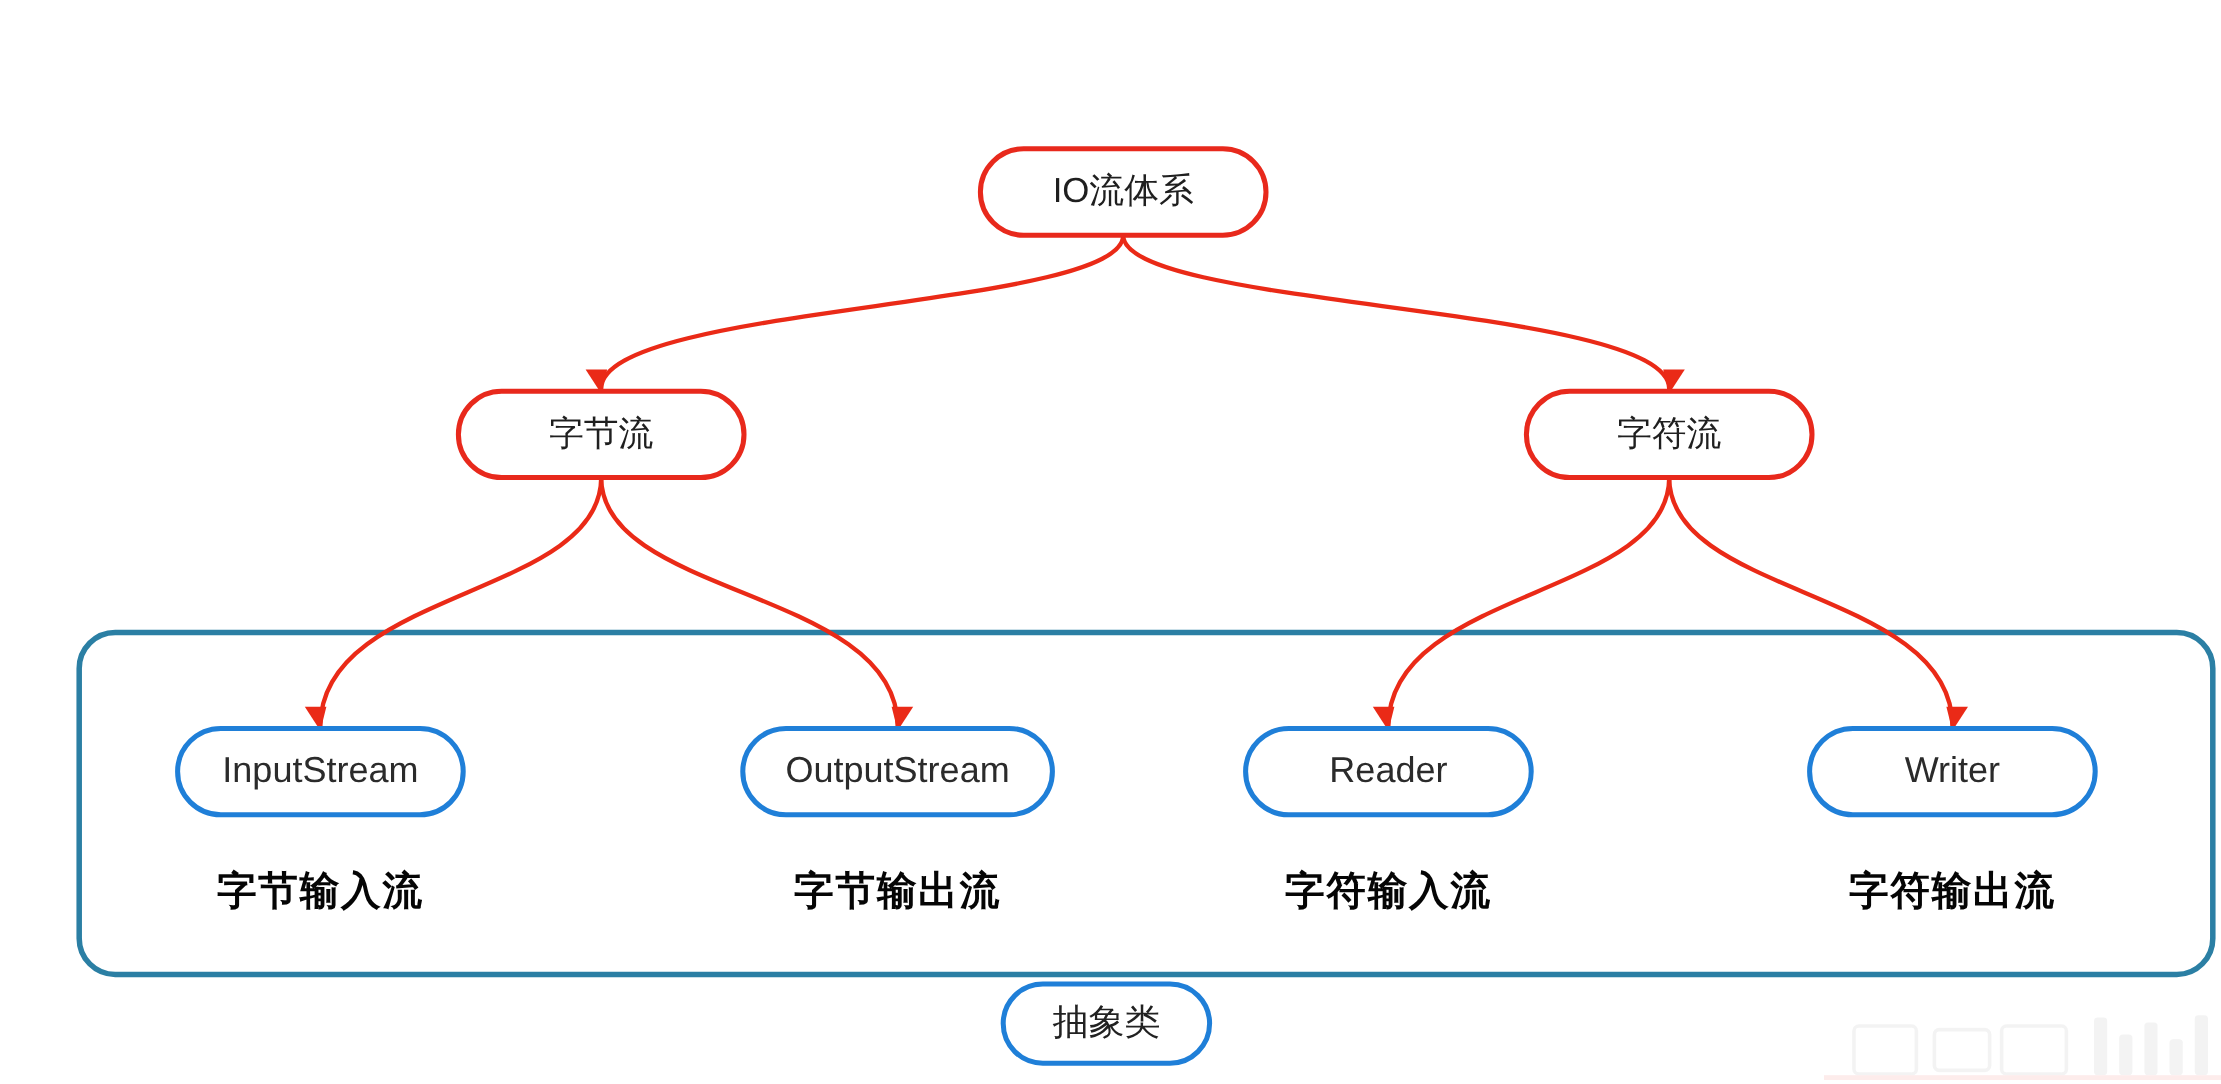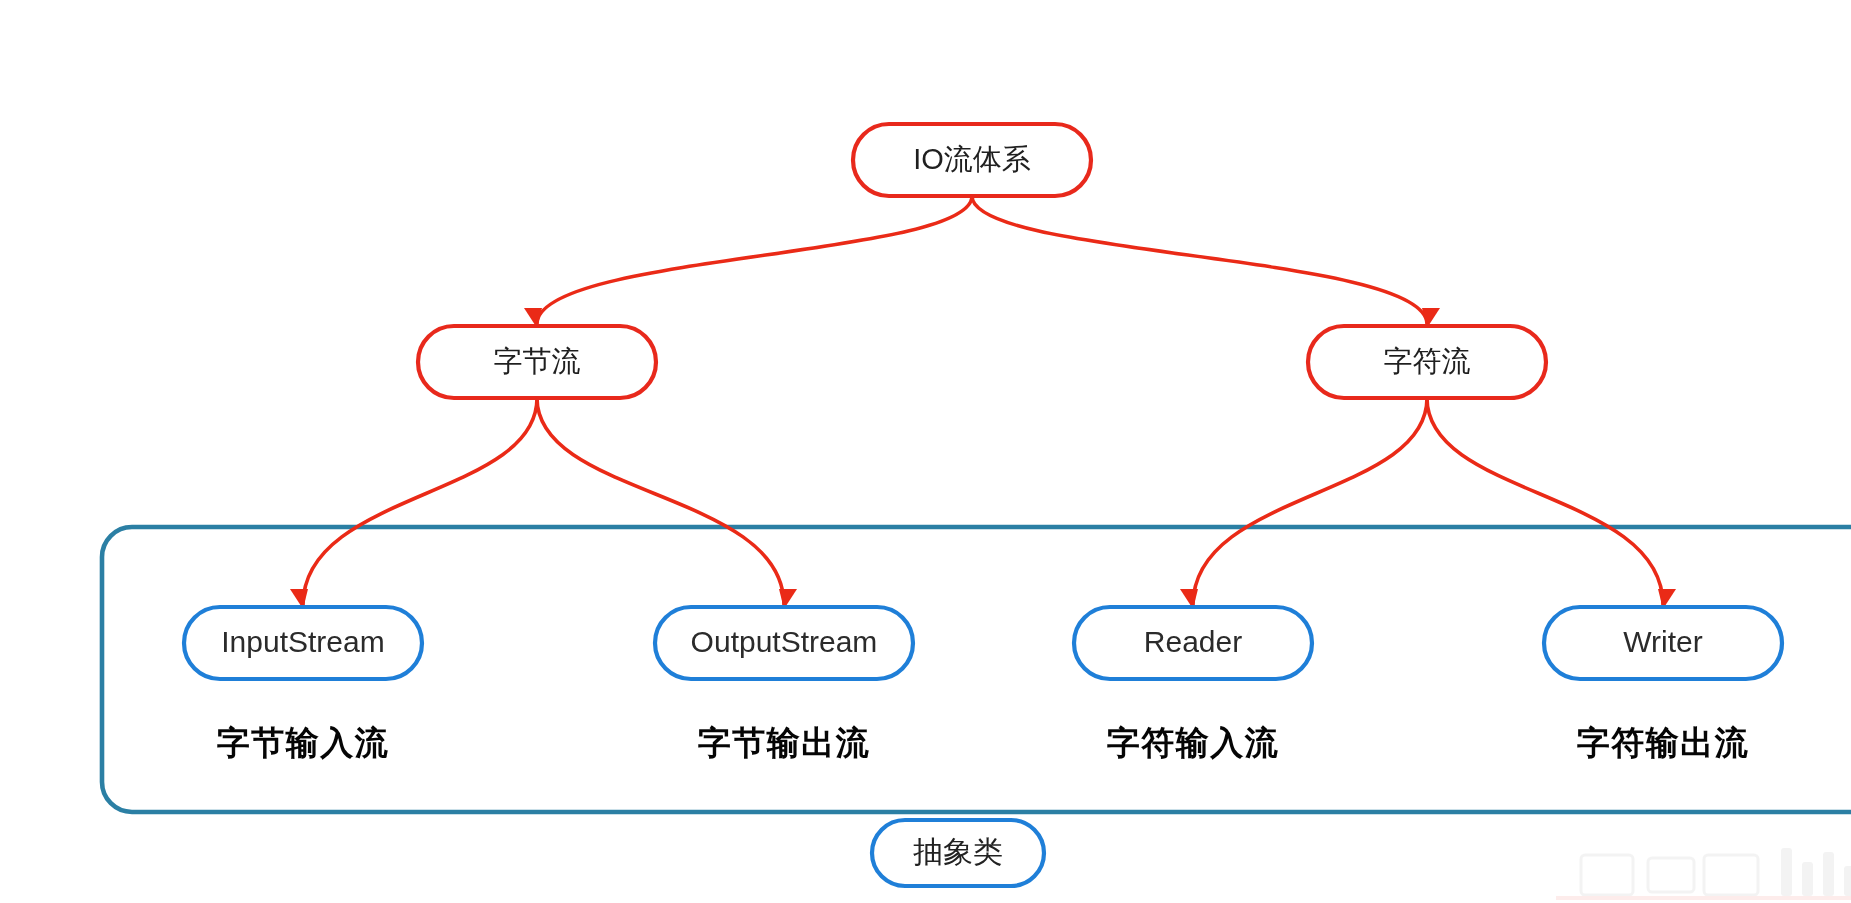--- a/index.html
+++ b/index.html
@@ -12,21 +12,20 @@
     height: 903px;
     overflow: hidden;
     font-family: "Liberation Sans", "DejaVu Sans", sans-serif;
     position: relative;
   }
   #stage {
     position: absolute;
     inset: 0;
     width: 1467px;
     height: 903px;
-    margin-left: 36px;
   }
   svg#diagram {
     position: absolute;
     left: 0;
     top: 0;
     width: 1851px;
     height: 903px;
     display: block;
   }
   .node-label-red {

